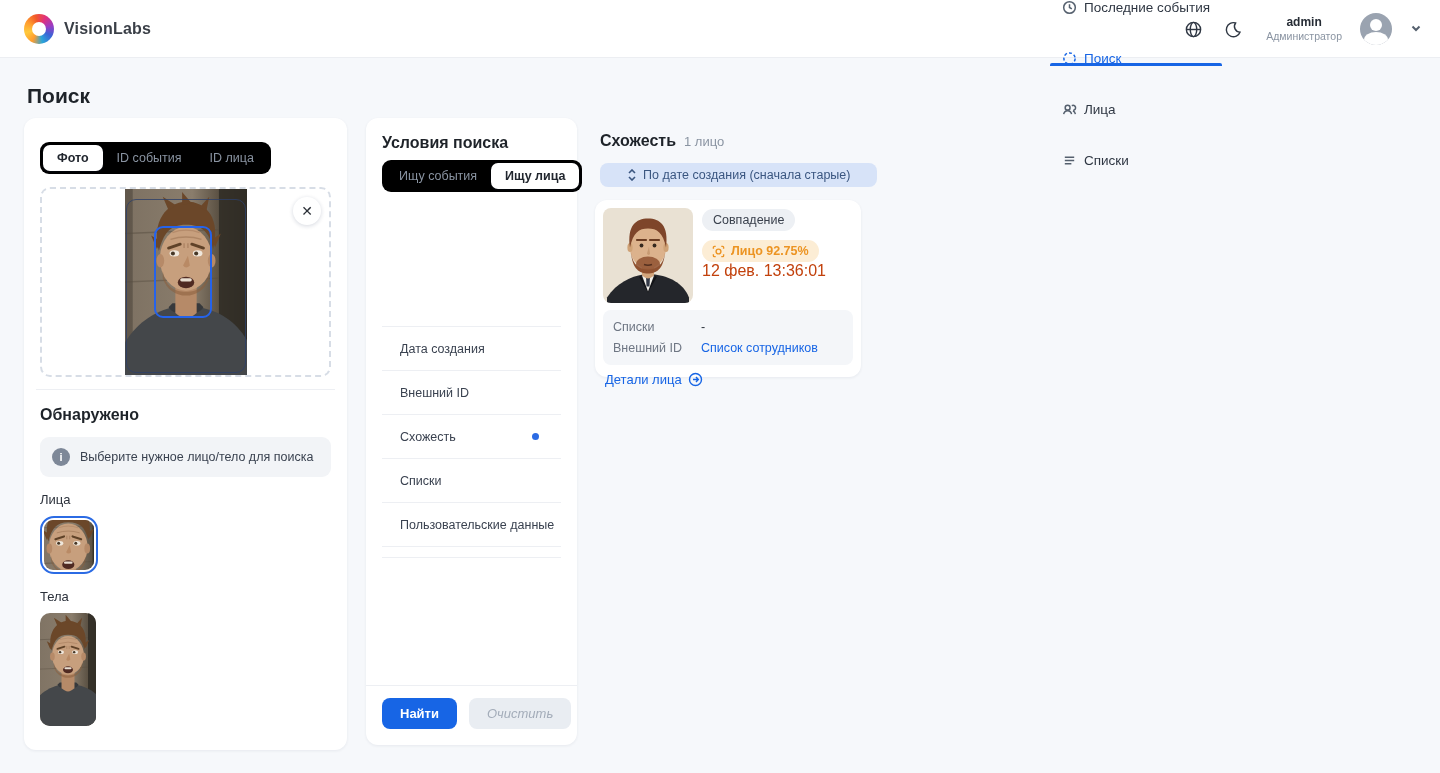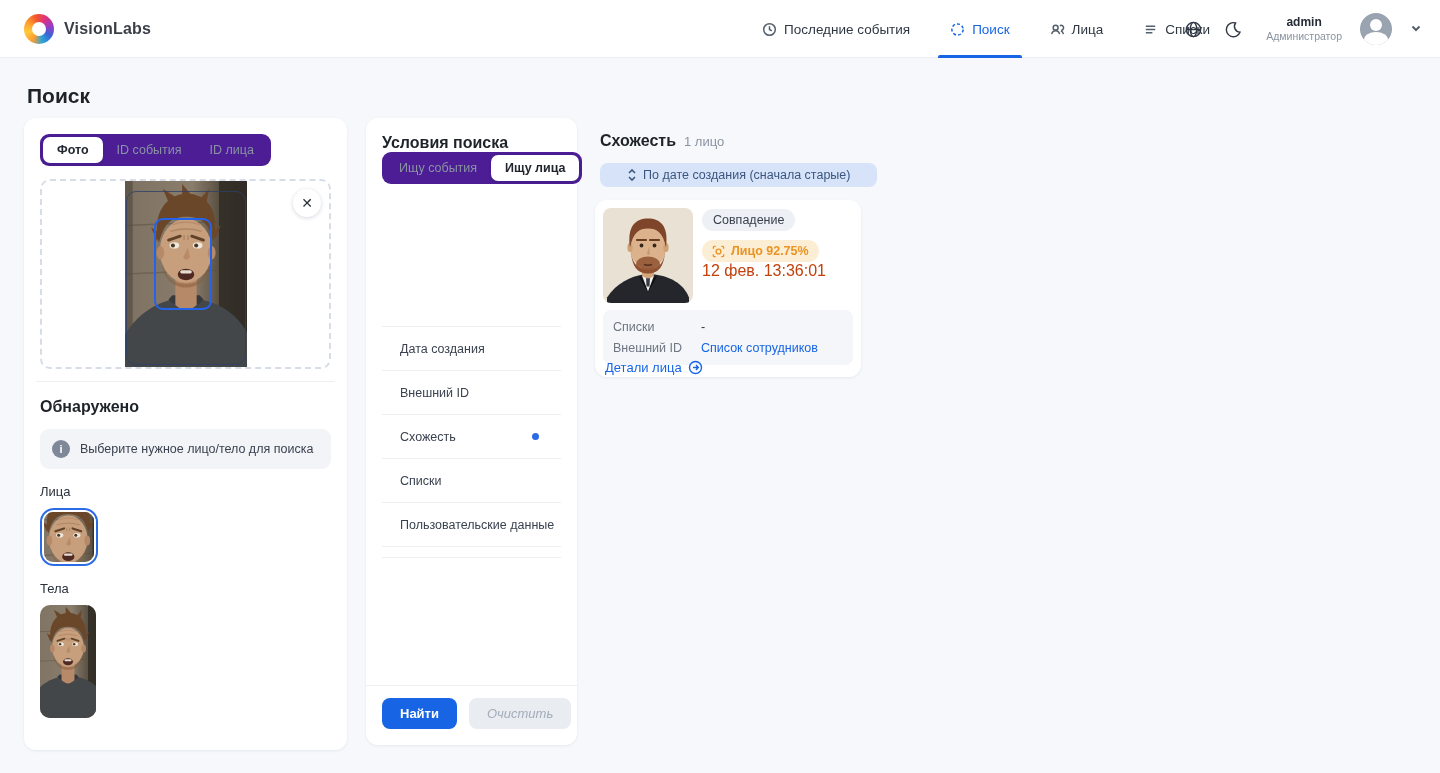--- a/index.html
+++ b/index.html
@@ -11,21 +11,21 @@
   .header { position:absolute; top:0; left:0; right:0; height:58px; background:#fff;
             border-bottom:1px solid #ECEEF2; display:flex; align-items:center; z-index:5; }
   .brand { display:flex; align-items:center; gap:10px; margin-left:24px; }
   .brand-logo { width:30px; height:30px; border-radius:50%;
     background:conic-gradient(from 210deg, #ff9d2e, #ffc93c, #ff9d2e, #f1592a, #e0317e, #9b3cc3, #3b63d6, #2aa5d8, #ff9d2e);
     position:relative; }
   .brand-logo::after { content:""; position:absolute; left:8px; top:8px; width:14px; height:14px;
     border-radius:50%; background:#fff; }
   .brand-name { font-size:16px; font-weight:bold; color:#3A3F47; letter-spacing:.2px; }
 
-  .nav { position:absolute; right:228px; top:0; height:58px; display:flex; align-items:stretch; gap:36px; }
+  .nav { position:absolute; right:228px; top:0; height:58px; display:flex; align-items:stretch; gap:36px;flex-direction:column; }
   .nav-item { display:flex; align-items:center; gap:7px; font-size:13.5px; color:#2F3743;
     cursor:pointer; position:relative; text-decoration:none; padding:0 2px; }
   .nav-item svg { width:15px; height:15px; stroke:#55606E; fill:none; stroke-width:1.6; flex:0 0 auto; }
   .nav-item.active { color:#1765E5; }
   .nav-item.active svg { stroke:#1765E5; }
   .nav-item.active::after { content:""; position:absolute; left:-10px; right:-10px; bottom:0;
     height:3px; background:#1765E5; border-radius:2px 2px 0 0; }
 
   .header-right { position:absolute; right:18px; top:0; height:58px; display:flex; align-items:center; gap:18px; }
   .icon-btn { width:22px; height:22px; display:flex; align-items:center; justify-content:center; cursor:pointer; }
@@ -40,21 +40,21 @@
 
   
   .page-title { position:absolute; left:27px; top:84px; font-size:21px; font-weight:bold; color:#1E2329; }
 
   .card { position:absolute; background:#fff; border-radius:12px; box-shadow:0 1px 3px rgba(24,39,75,.07); }
   .card-left { left:24px; top:118px; width:323px; height:632px; padding:16px; }
   .card-mid  { left:366px; top:118px; width:211px; height:627px; padding:16px; }
 
   .card-title { font-size:16px; font-weight:bold; color:#1E2329; }
 
-  .pills { background:#4c1d95; border-radius:9px; display:inline-flex; padding:3px; margin-top:0; }
+  .pills { background:#000000; border-radius:9px; display:inline-flex; padding:3px; margin-top:8px; }
   .pill { font-size:12.5px; color:#8A94A2; padding:6px 14px; border-radius:7px; cursor:pointer; white-space:nowrap; }
   .pill.active { background:#fff; color:#21262E; box-shadow:0 1px 3px rgba(24,39,75,.18); font-weight:bold; }
 
   
   .upload { position:relative; margin-top:13px; height:190px; border:2px dashed #D7DDE6; border-radius:10px;
     display:flex; align-items:flex-start; justify-content:center; }
   .photo-wrap { position:relative; width:122px; height:186px; margin-top:0; }
   .photo-wrap svg.photo { width:100%; height:100%; display:block; }
   .det-outer { position:absolute; left:1px; right:1px; top:10px; bottom:2px;
     border:1.5px solid rgba(45,64,105,.8); border-radius:10px; }
@@ -107,21 +107,21 @@
   .badge-face { display:inline-flex; align-items:center; gap:6px; background:#FCEDD5; color:#EC9423;
     font-size:12.5px; border-radius:12px; padding:4px 10px; margin-top:9px; font-weight:bold; }
   .badge-face svg { width:13px; height:13px; stroke:#EC9423; fill:none; stroke-width:1.5; }
   .rc-time { font-size:16px; color:#c2410c; }
   .rc-meta { position:absolute; left:8px; top:110px; width:250px; background:#F4F6F9; border-radius:8px;
     padding:7px 10px; }
   .rc-meta-row { display:flex; font-size:12.5px; line-height:1.65; }
   .rc-meta-label { width:88px; color:#6E7683; flex:0 0 auto; }
   .rc-meta-val { color:#2B313B; }
   .rc-meta-val.link { color:#1765E5; cursor:pointer; }
-  .rc-details { position:absolute; left:10px; top:160px; display:flex; align-items:center; gap:6px;
+  .rc-details { position:absolute; left:10px; top:172px; display:flex; align-items:center; gap:6px;
     color:#1765E5; font-size:13px; cursor:pointer; }
   .rc-details svg { width:15px; height:15px; stroke:#1765E5; fill:none; stroke-width:1.4; }
 </style>
 </head>
 <body>
 
 <svg width="0" height="0" style="position:absolute">
   <defs>
     <linearGradient id="stoneG" x1="0" y1="0" x2="1" y2="0">
       <stop offset="0" stop-color="#7d7162"></stop>

